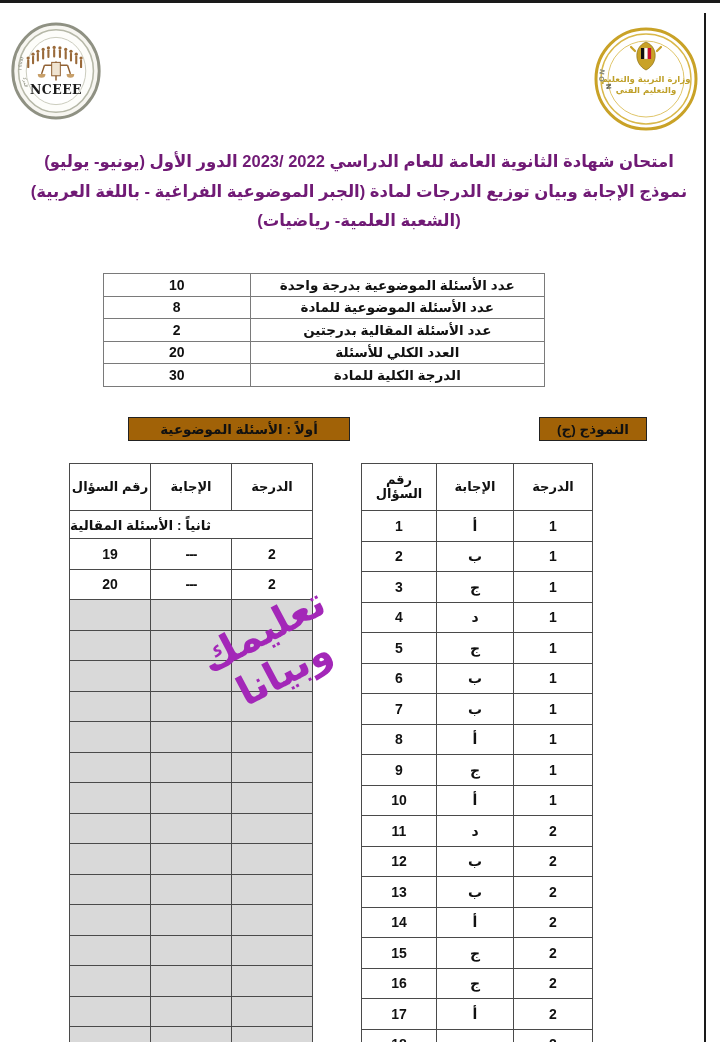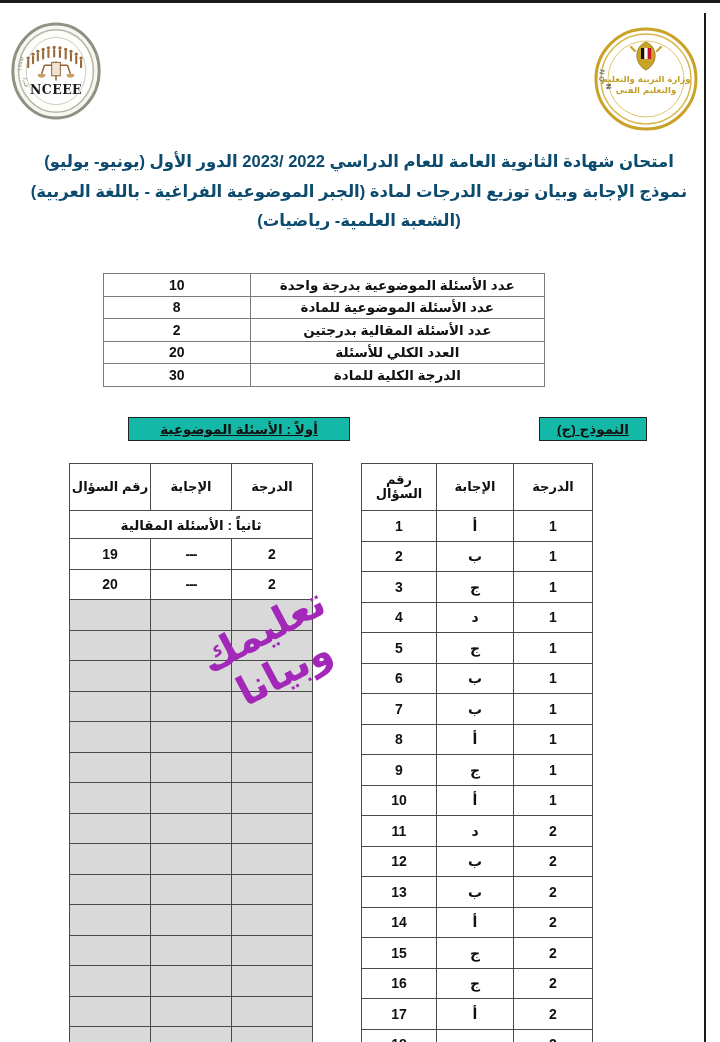--- a/index.html
+++ b/index.html
@@ -25,21 +25,21 @@
   }
   .logo-moe{
     position:absolute;right:22px;top:8px;width:104px;height:104px;
   }
   
   .titles{
     position:absolute;top:150px;left:14px;right:16px;
     text-align:center;direction:rtl;
   }
   .t-line{
-    font-size:16.5px;font-weight:bold;color:#0c4a6e;
+    font-size:16.5px;font-weight:bold;color:#701a75;
     line-height:1.0;margin-bottom:13px;white-space:nowrap;
   }
   .t-line.l3{margin-bottom:0;}
   
   .summary{
     position:absolute;top:270px;right:175px;width:442px;
     border-collapse:collapse;direction:rtl;
     border:1px solid #7a7a7a;
   }
   .summary td{
@@ -47,24 +47,24 @@
     height:21.5px;padding:0 8px;
     font-size:13.5px;font-weight:bold;color:#111;
     vertical-align:middle;
   }
   .summary td.lbl{text-align:center;width:300px;}
   .summary td.val{text-align:center;width:142px;font-size:14px;}
   
   .boxrow{position:absolute;top:414px;left:0;right:0;height:28px;}
   .label-box{
     position:absolute;
-    border:1.5px solid #222;background:#14b8a6;
+    border:1.5px solid #222;background:#a16207;
     font-size:13.5px;font-weight:bold;color:#111;
     text-align:center;direction:rtl;
-    padding:3px 10px;box-sizing:border-box;text-decoration:underline;
+    padding:3px 10px;box-sizing:border-box;
   }
   .label-objective{right:370px;width:222px;}
   .label-model{right:73px;width:108px;}
   
   .tbl{
     position:absolute;
     border-collapse:collapse;direction:rtl;
     table-layout:fixed;
   }
   .tbl th,.tbl td{
@@ -81,21 +81,21 @@
   .tbl .c-a{width:76px;}
   .tbl .c-d{width:78px;}
 
   .tbl-right{top:460px;right:127px;width:228px;}
   .tbl-left{top:460px;right:407px;width:240px;}
   .tbl-left .c-q{width:80px;}
   .tbl-left .c-a{width:80px;}
   .tbl-left .c-d{width:80px;}
 
   .subhead td{
-    height:27px;font-size:13.5px;text-align:center;margin-top:26px;
+    height:27px;font-size:13.5px;text-align:left;margin-top:26px;
   }
   .blank td{background:#d9d9d9;height:29.5px;}
   .dash{letter-spacing:-1px;}
   
   .watermark{
     position:absolute;
     left:150px;top:600px;
     width:260px;height:120px;
     pointer-events:none;
     transform:rotate(-28deg);

